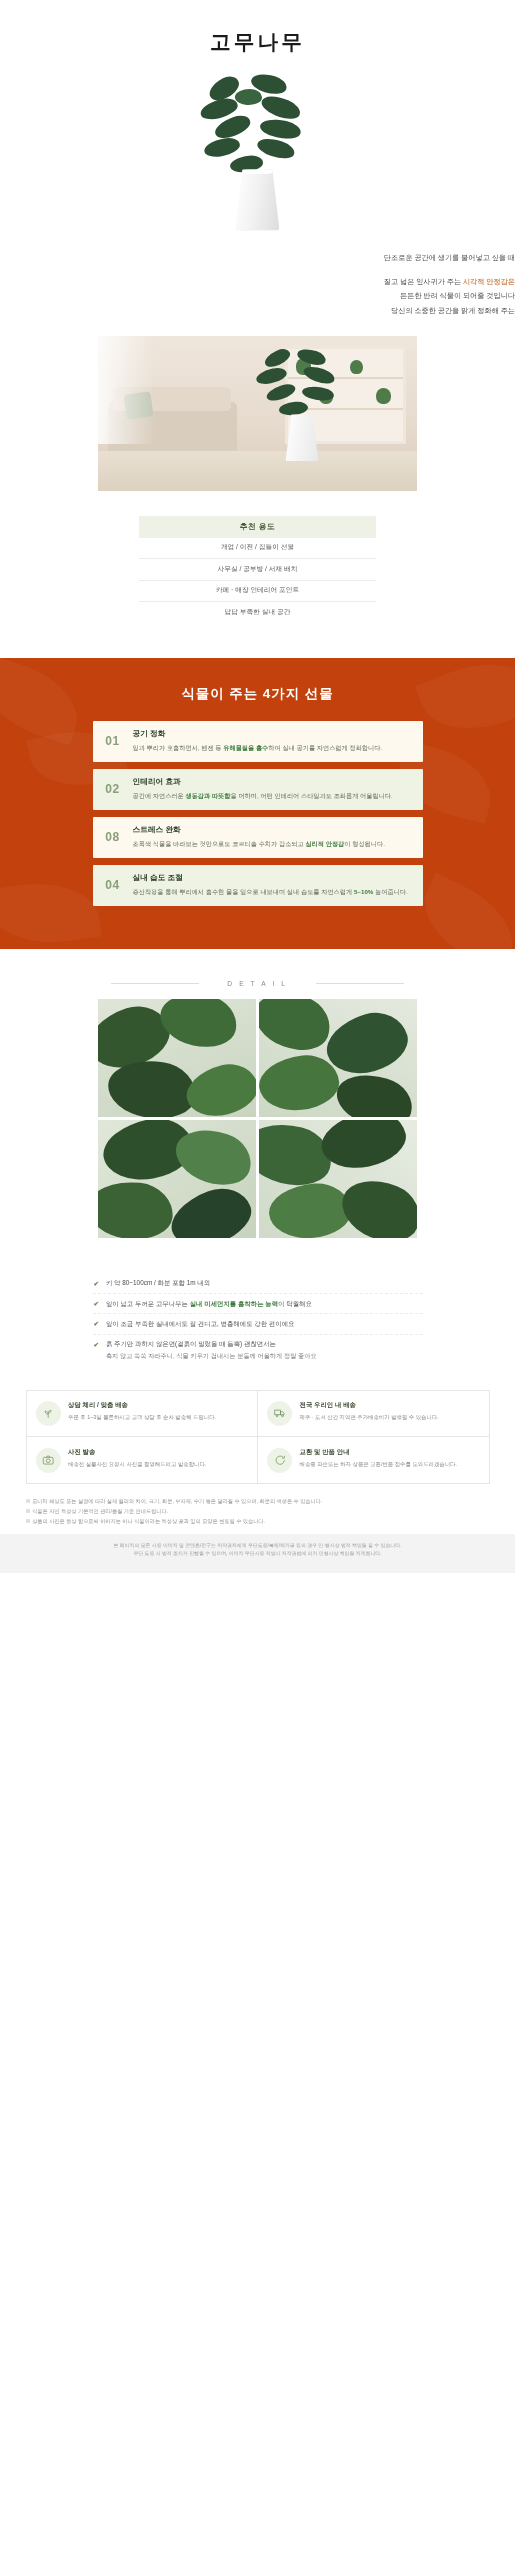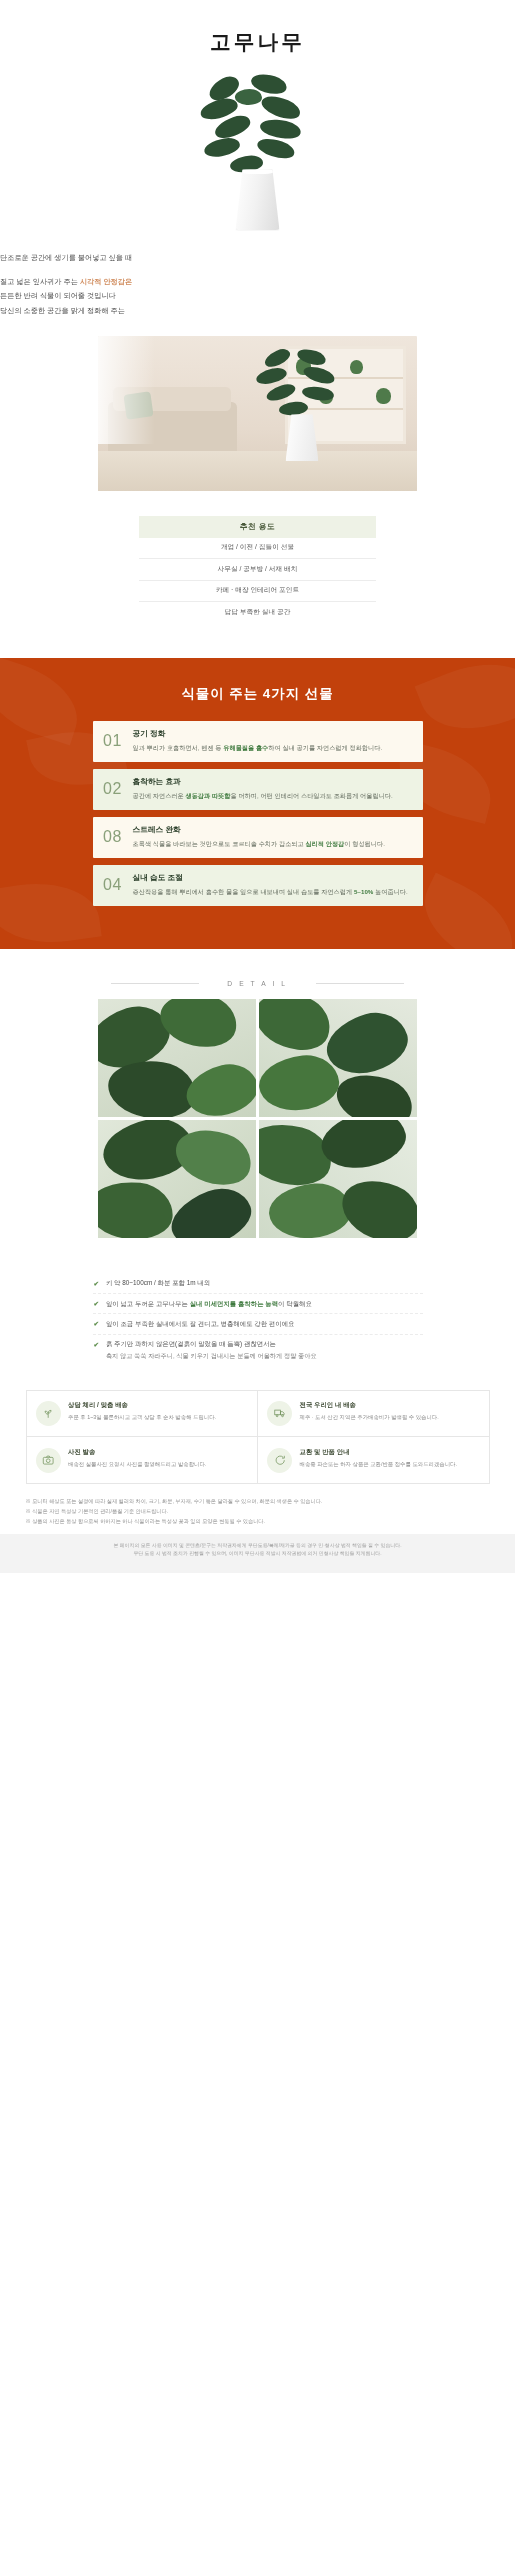--- a/index.html
+++ b/index.html
@@ -47,25 +47,26 @@
     border-radius: 2.1px 2.1px 4.1px 4.1px;
     box-shadow: 0 1.5px 3.1px rgba(0,0,0,.08);
   }
   .pot-white:before {
     content:""; position:absolute; top:0; left:12%; width:76%; height:4.6px;
     background:#ffffff; border-radius:50%/100%;
   }
 
   
   .lead {
-    text-align: left;
+    text-align: right;
     padding: 20.6px 0 18.5px;
     line-height: 2.0;
     font-size: 7.2px;
     color: #4a4a4a;
+    font-family: Liberation Serif, serif;
   }
   .lead .accent { color: #d08b5c; font-weight: 700; }
   .lead .strong { font-weight: 700; color: #2f2f2f; }
   .lead .gap { display:block; height: 9.3px; }
 
   
   .room-photo {
     width: 319px; height: 155px; margin: 0 auto 25px;
     position: relative; overflow: hidden; border-radius: 1px;
     background: linear-gradient(180deg,#efe6dc 0%, #e6dacd 60%, #d9cbbb 100%);
@@ -124,21 +125,21 @@
     font-size: 13.4px; font-weight: 700; letter-spacing: 1px; margin-bottom: 17.5px;
   }
   .bcards { position: relative; width: 330px; margin: 0 auto; }
   .bcard {
     display: flex; align-items: stretch;
     background: #fdf9ef; margin-bottom: 7.2px; border-radius: 1px;
   }
   .bcard.alt { background: #eef3e4; }
   .bnum {
     width: 40px; flex: 0 0 40px; display:flex; align-items:center; justify-content:center;
-    font-size: 16px; font-weight: 400; color:#8aa07a; letter-spacing:0.5px;
+    font-size: 12px; font-weight: 700; color:#8aa07a; letter-spacing:0.5px;
   }
   .btext { padding: 8.2px 10.3px 8.2px 0; }
   .btext h3 { font-size: 7.7px; font-weight:700; color:#2b3f2a; margin-bottom: 3.6px; }
   .btext p { font-size: 6.2px; color:#5d6659; line-height:1.75; }
   .btext .hl { color:#3f7a3f; font-weight:700; }
 
   
   .detail-wrap { padding: 31px 0 26px; }
   .detail-label {
     text-align:center; font-size: 6.7px; letter-spacing: 2.6px; color:#8a8a8a;
@@ -292,21 +293,21 @@
           <p>
             <span>잎과 뿌리가 호흡하면서, 벤젠 등 </span><span class="hl">유해물질을 흡수</span><span>하여
 실내 공기를 자연스럽게 정화합니다.</span>
           </p>
         </div>
       </div>
 
       <div class="bcard alt">
         <div class="bnum">02</div>
         <div class="btext">
-          <h3>흡착하는 효과</h3>
+          <h3>인테리어 효과</h3>
           <p>
             <span>공간에 자연스러운 </span><span class="hl">생동감과 따뜻함</span><span>을 더하며,
 어떤 인테리어 스타일과도 조화롭게 어울립니다.</span>
           </p>
         </div>
       </div>
 
       <div class="bcard">
         <div class="bnum">08</div>
         <div class="btext">

